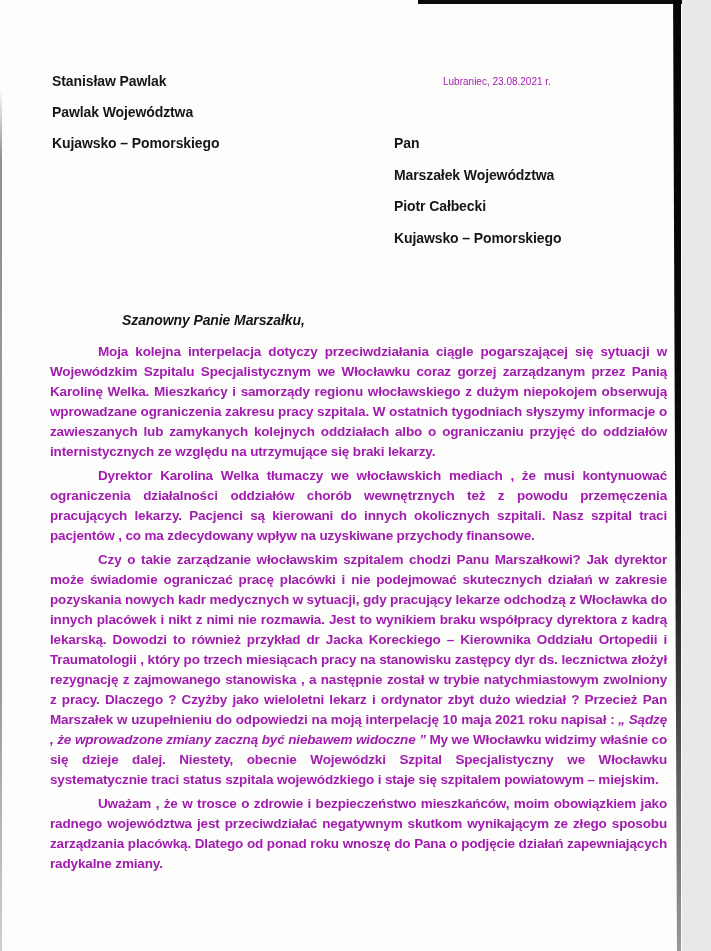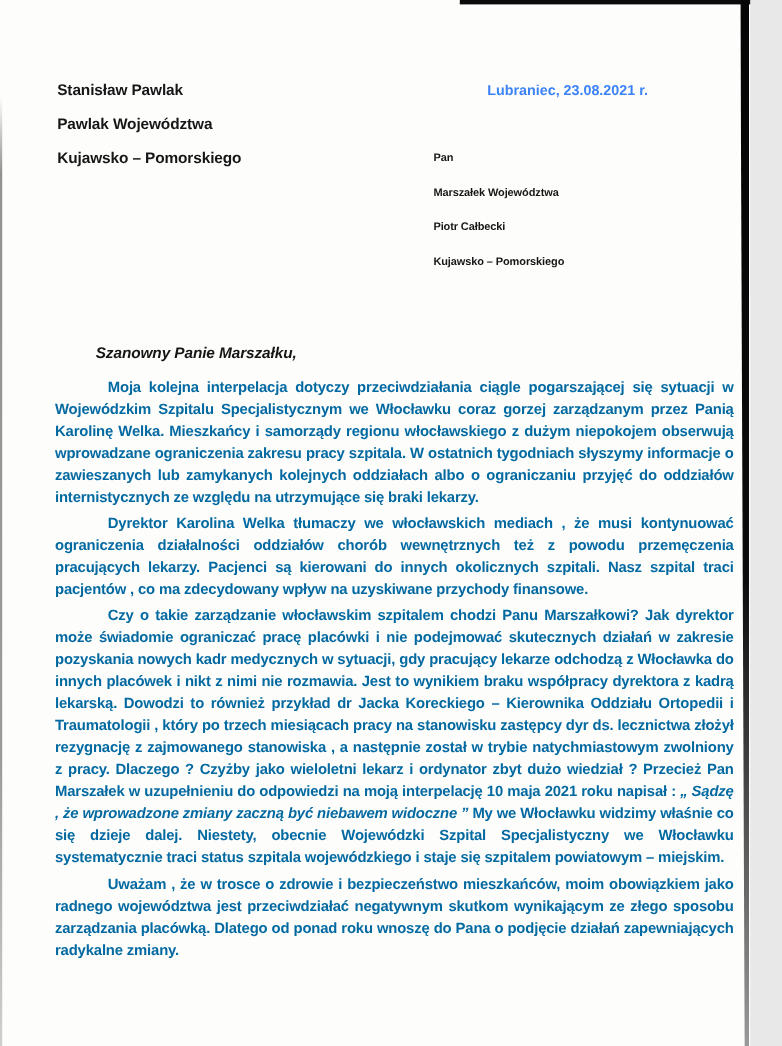--- a/index.html
+++ b/index.html
@@ -28,45 +28,45 @@
     opacity:.55;
   }
   
   .sender{
     position:absolute;left:52px;top:66px;
     font-size:14px;font-weight:bold;line-height:31px;
     letter-spacing:-0.1px;
   }
   .dateline{
     position:absolute;left:443px;top:66px;
-    font-size:13px;font-weight:bold;line-height:31px;
-    color:#3b82f6;
+    font-size:10px;font-weight:normal;line-height:31px;
+    color:#a21caf;
   }
   .recipient{
     position:absolute;left:394px;top:128px;
-    font-size:10px;font-weight:bold;line-height:31.5px;
+    font-size:14px;font-weight:bold;line-height:31.5px;
     letter-spacing:-0.1px;
   }
   
   .body{
     position:absolute;left:50px;top:310px;width:617px;
   }
   .greeting{
-    margin:0 0 11px 37px;
+    margin:0 0 11px 72px;
     font-size:14px;font-style:italic;font-weight:bold;
     line-height:21px;letter-spacing:-0.1px;
   }
   .body p{
     margin:0 0 4px 0;
     font-size:13.5px;font-weight:bold;
     line-height:20px;
     text-align:justify;
     text-indent:48px;
     letter-spacing:-0.15px;
-    color:#0369a1;
+    color:#a21caf;
   }
   .quote{font-style:italic;}
 </style>
 </head>
 <body>
 
 <div class="page">
 
   <div class="scan-top"></div>
   <div class="scan-right"></div>

